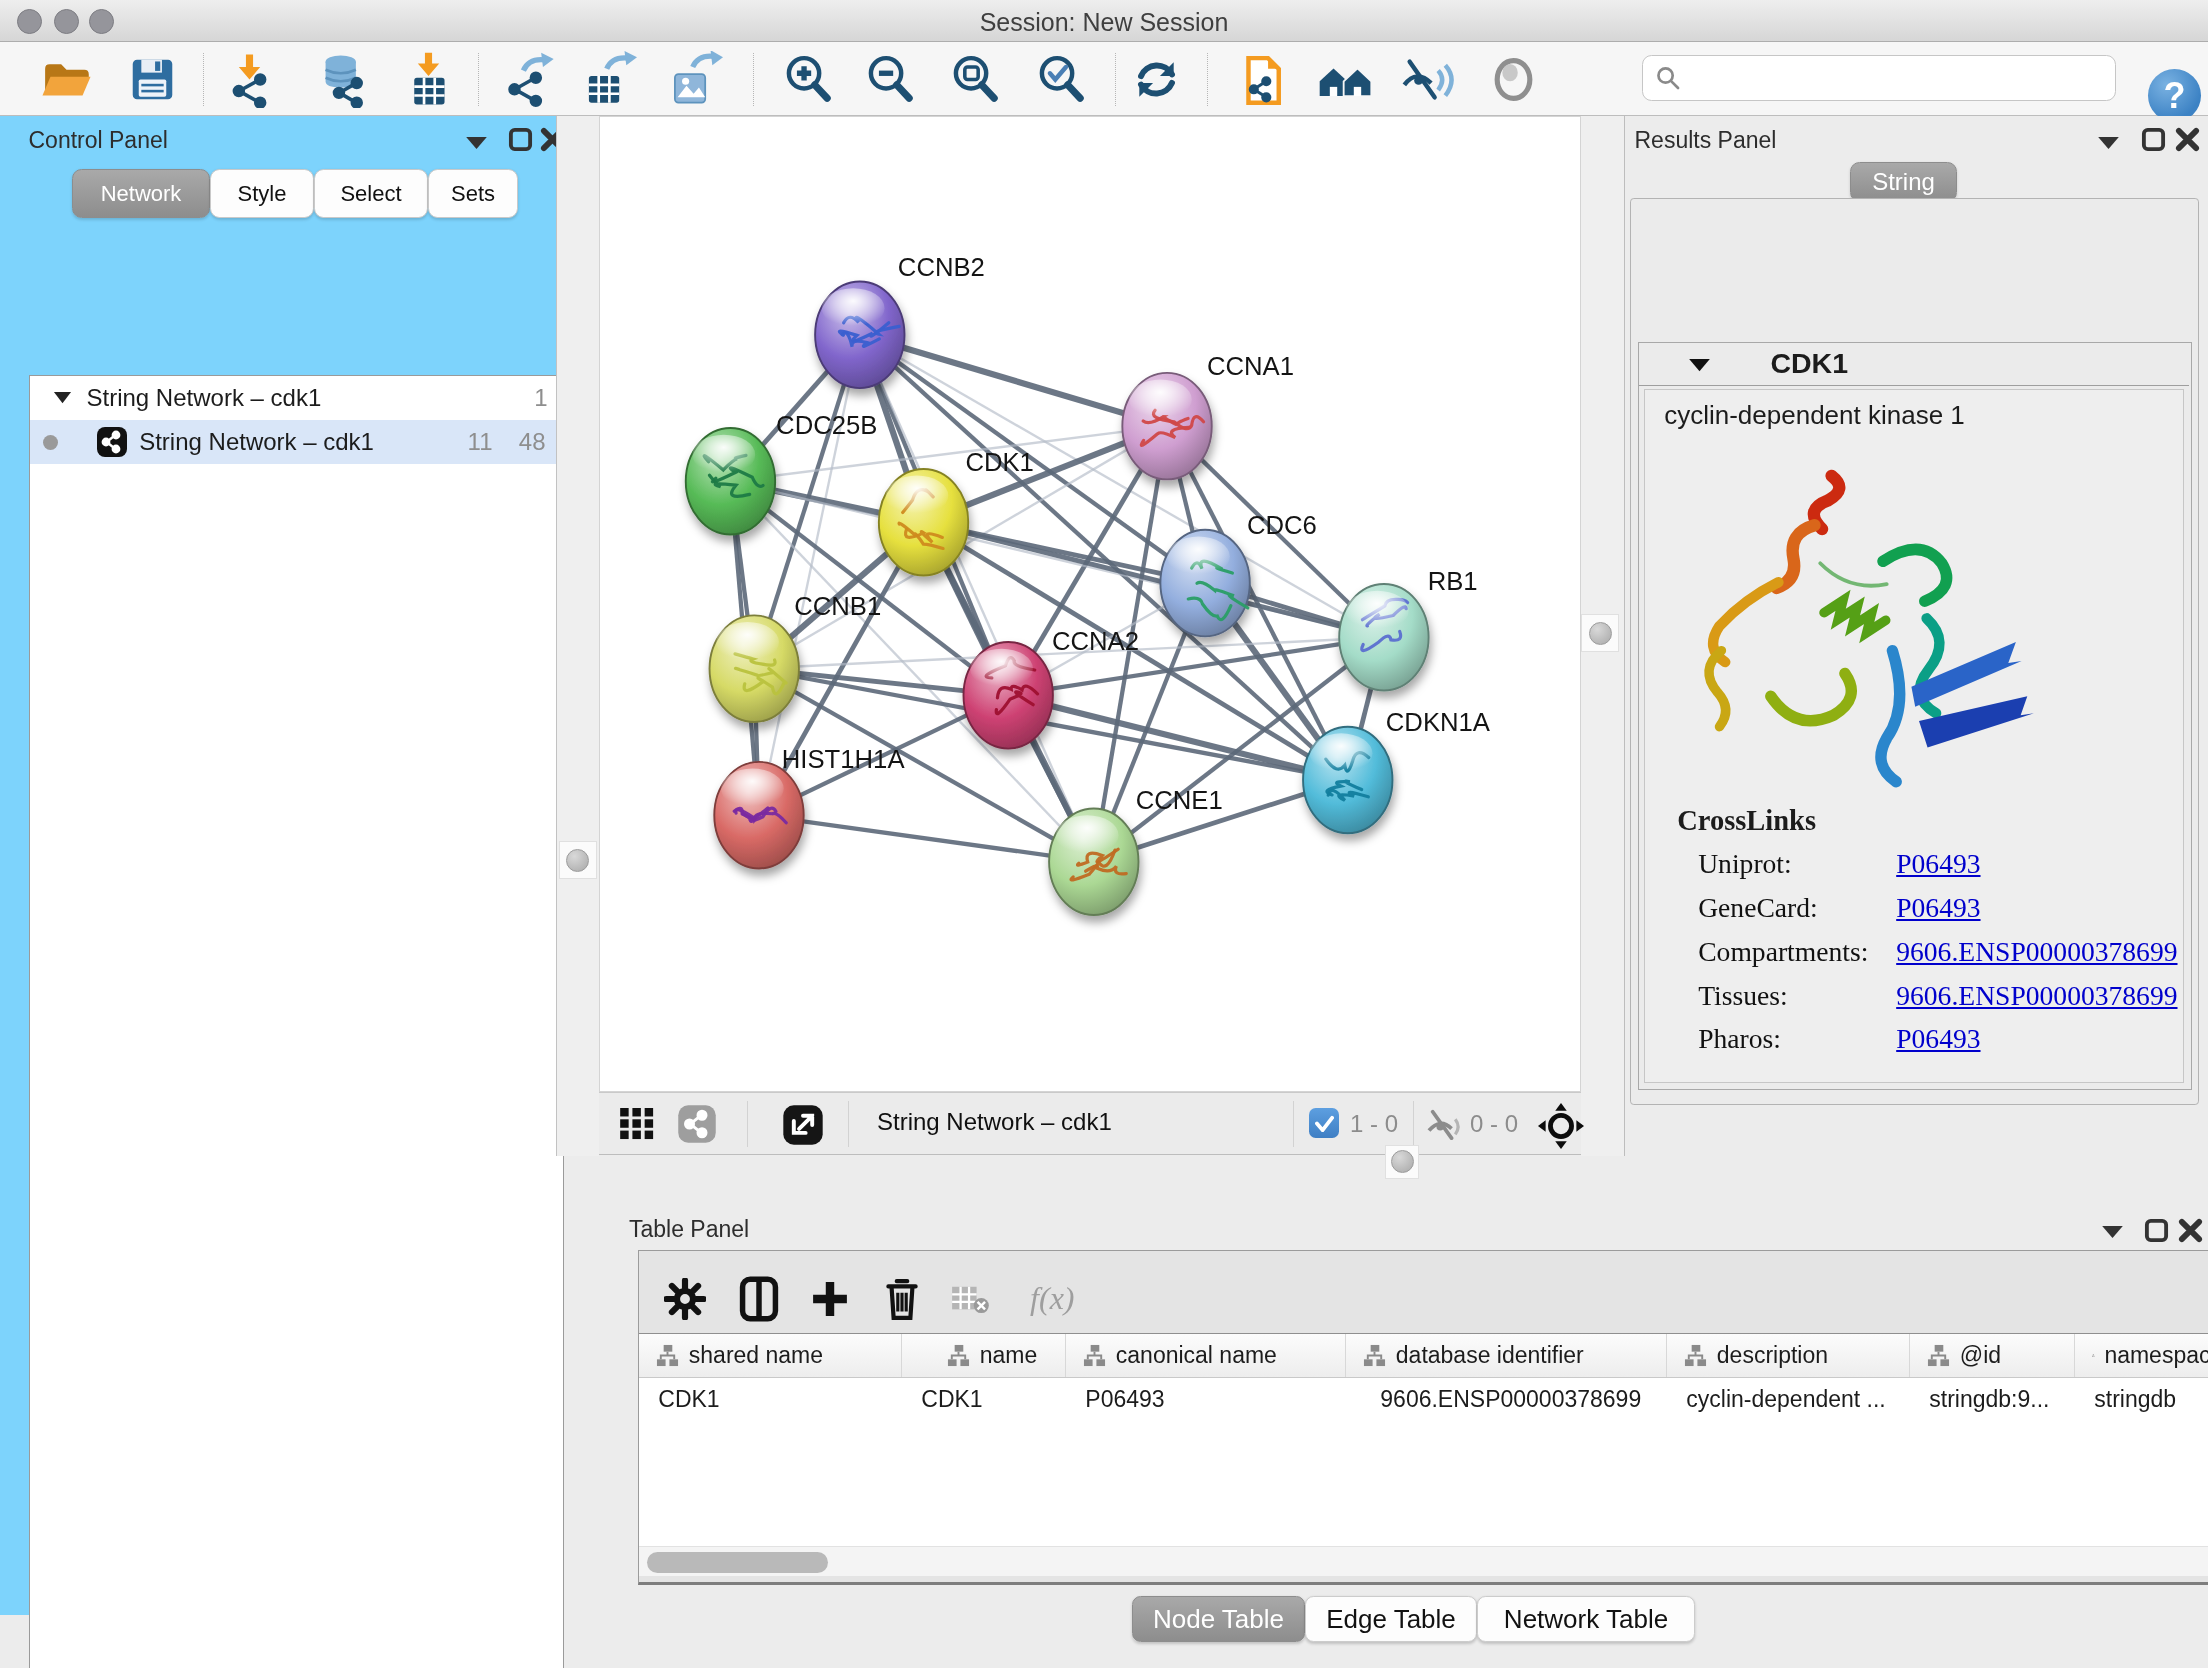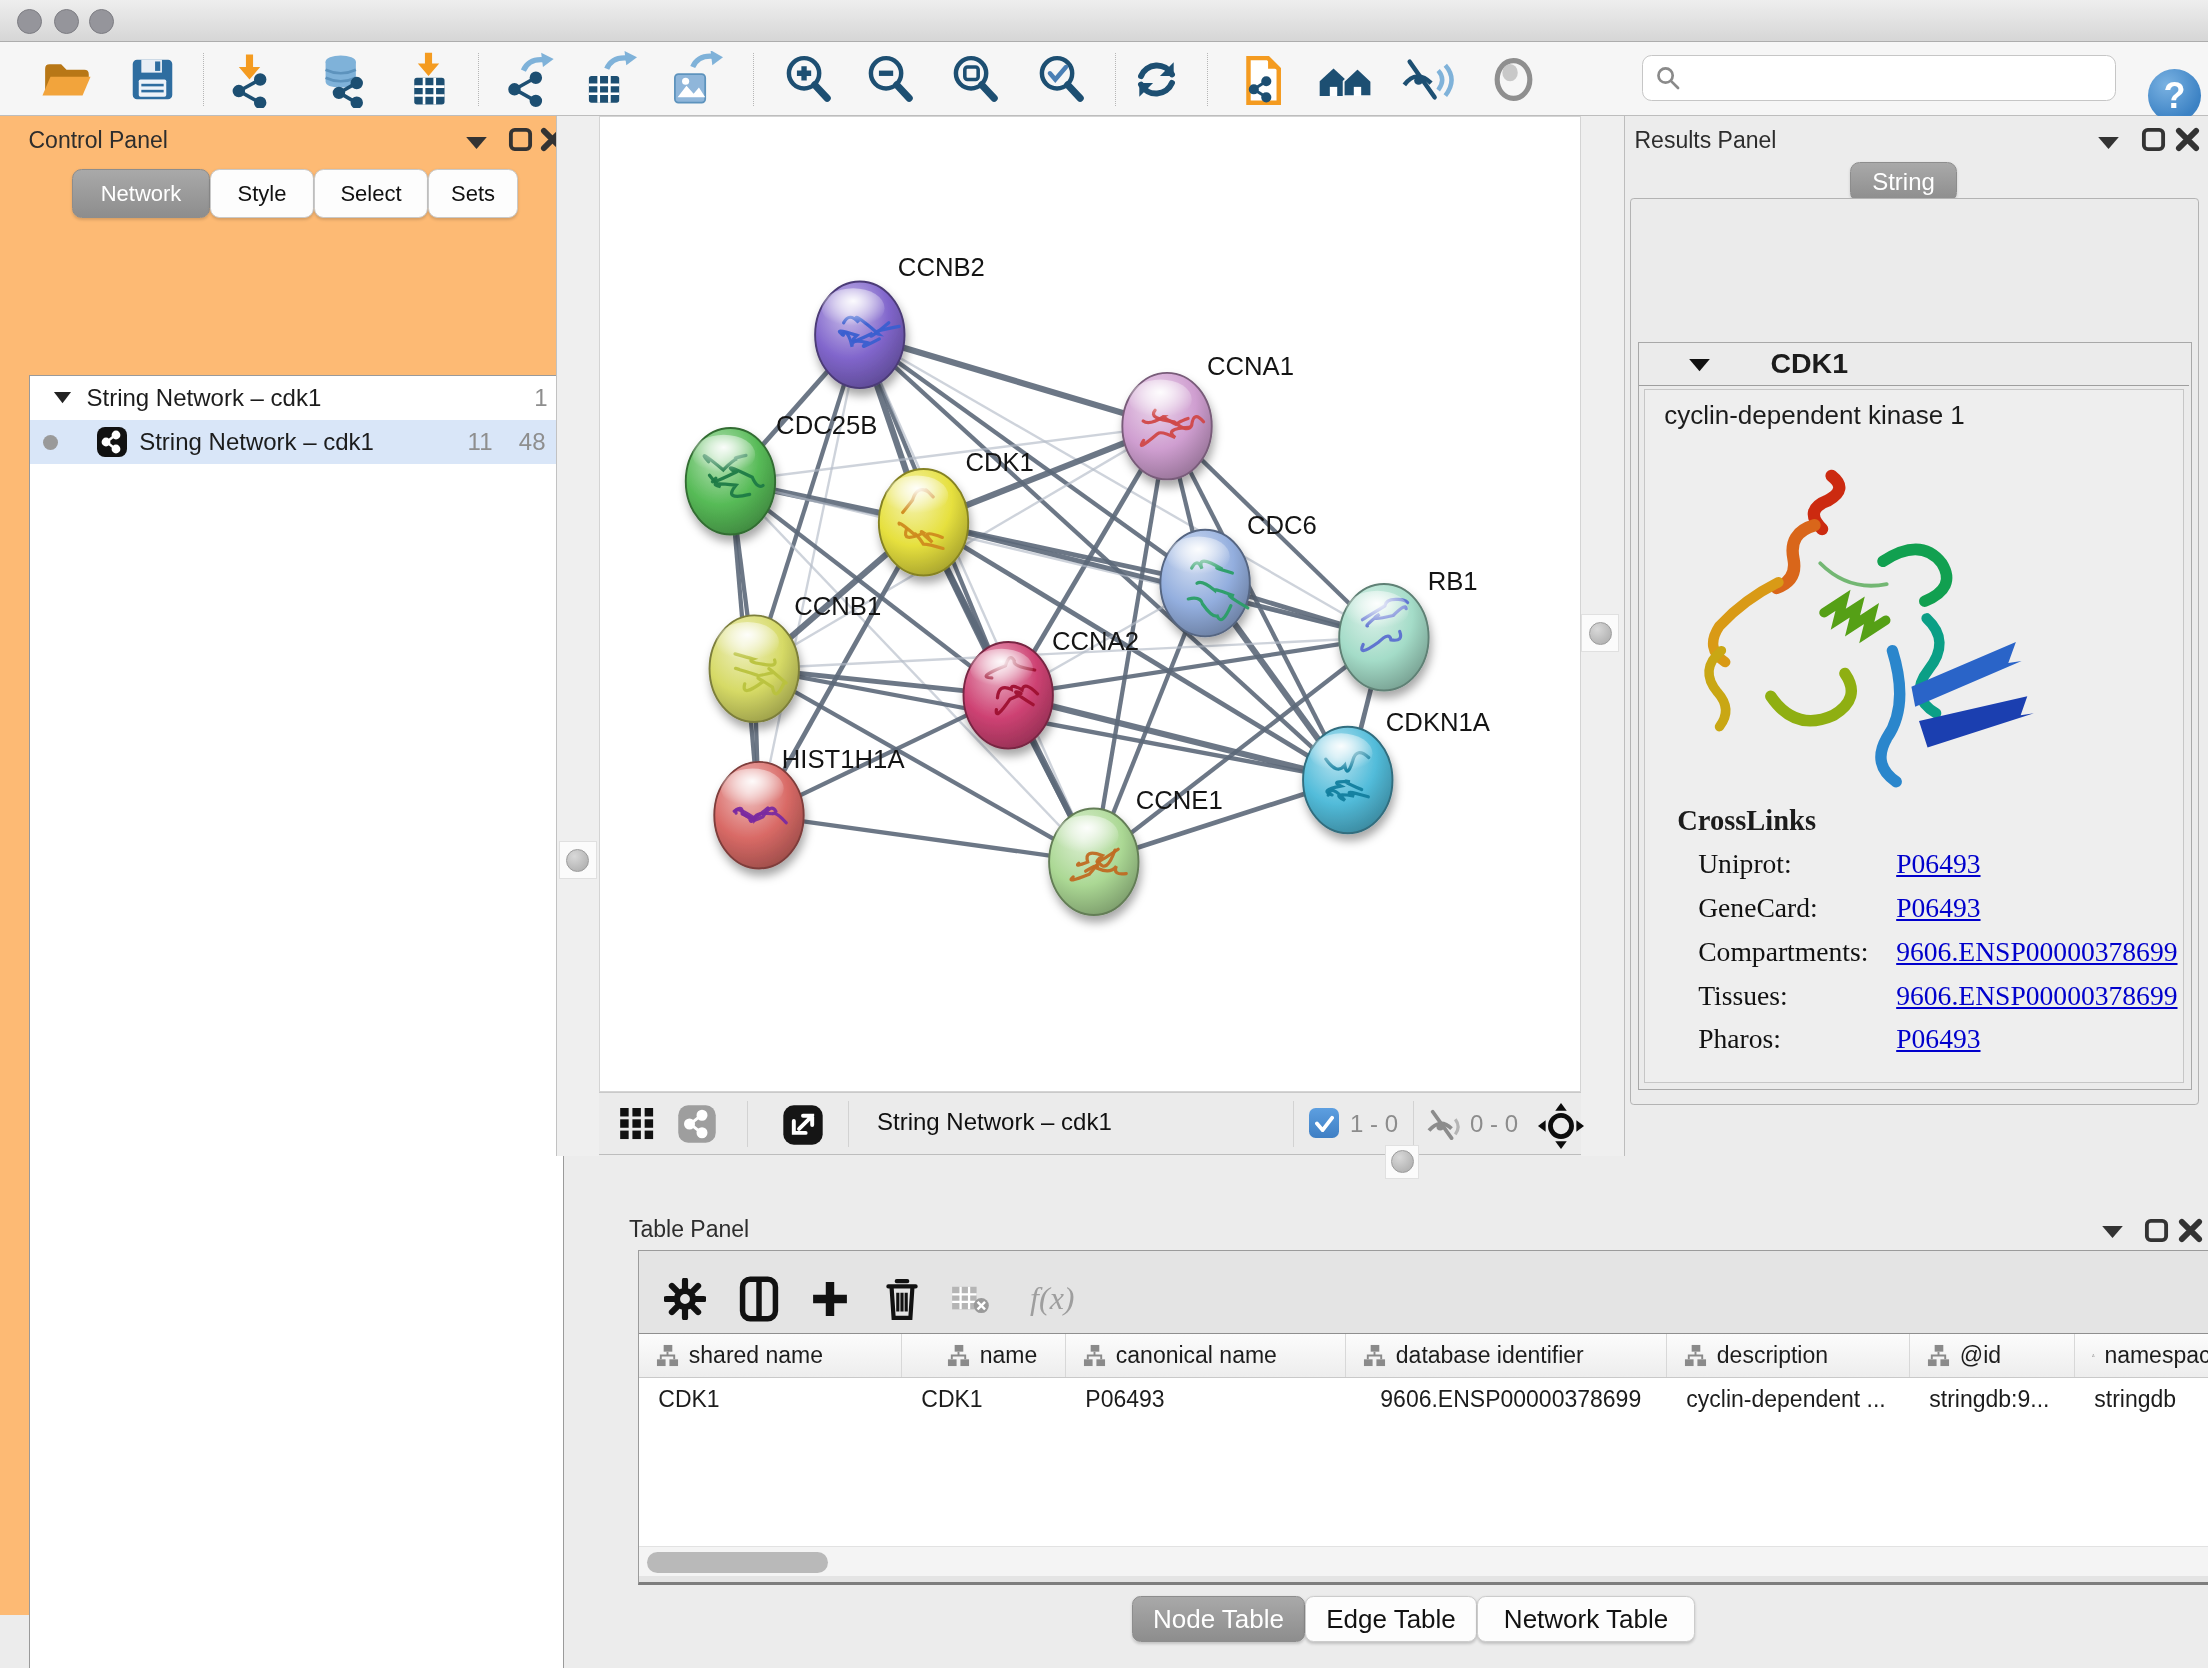--- a/index.html
+++ b/index.html
@@ -26,21 +26,21 @@
     background:#ffffff; border:1.9px solid #c6c6c6; border-radius:9.5px; display:flex; align-items:center; padding-left:11.4px; }
   .search-box input { border:none; outline:none; font-size:23px; width:409px; background:transparent; font-family:inherit;}
   .help-btn { position:absolute; left:2148px; top:27px; width:53px; height:53px; border-radius:50%;
     background:radial-gradient(circle at 35% 30%, #7ab2e2, #3c82c4 70%); color:#fff; font-weight:bold;
     font-size:36px; display:flex; align-items:center; justify-content:center; }
 
   
   .panel-title { font-size:23px; color:#2d2d2d; }
 
   
-  .control-panel { position:absolute; left:0; top:116px; width:556px; height:1499px; background:#fdba74; }
+  .control-panel { position:absolute; left:0; top:116px; width:556px; height:1499px; background:#7dd3fc; }
   .seg { position:absolute; height:49px; background:#fdfdfd; border:1.9px solid #c9c9c9; border-radius:9.5px;
     font-size:22px; display:flex; align-items:center; justify-content:center; color:#111;
     box-shadow:0 1.9px 2.9px rgba(0,0,0,.15); }
   .seg.sel { background:linear-gradient(#a9a9a9,#8d8d8d); color:#fff; border-color:#8d8d8d; }
   .netrow-head { position:absolute; left:28.5px; top:221px; width:535px; height:34px; display:flex; align-items:center; }
   .tree-box { position:absolute; left:28.5px; top:259px; width:535px; height:1325px; background:#ffffff; border:1.9px solid #9a9a9a; }
   .tree-row { position:relative; height:44px; display:flex; align-items:center; font-size:24px; }
   .tree-row.sel { background:#d9e6f8; }
   .tree-count { position:absolute; color:#8e8e8e; font-size:24px; }
 
@@ -105,20 +105,21 @@
 </style>
 </head>
 <body>
 
 <div class="app">
 
   <div class="titlebar">
     <div class="tlight" style="left:17px"></div>
     <div class="tlight" style="left:54px"></div>
     <div class="tlight" style="left:89px"></div>
+    <div class="win-title">Session: New Session</div>
   </div>
 
   <div class="toolbar">
     <div class="tb-btn" style="left:36px">
       <svg width="57" height="57" viewBox="0 0 64 64">
         <path d="M8 48 V20 q0-5 5-5 h13 l6 6 h20 q5 0 5 5 v5 H14 z" fill="#b87716"></path>
         <path d="M5 50 l9-21 h45 l-9 21 z" fill="#f2a43c"></path>
       </svg>
     </div>
     <div class="tb-btn" style="left:122px">

